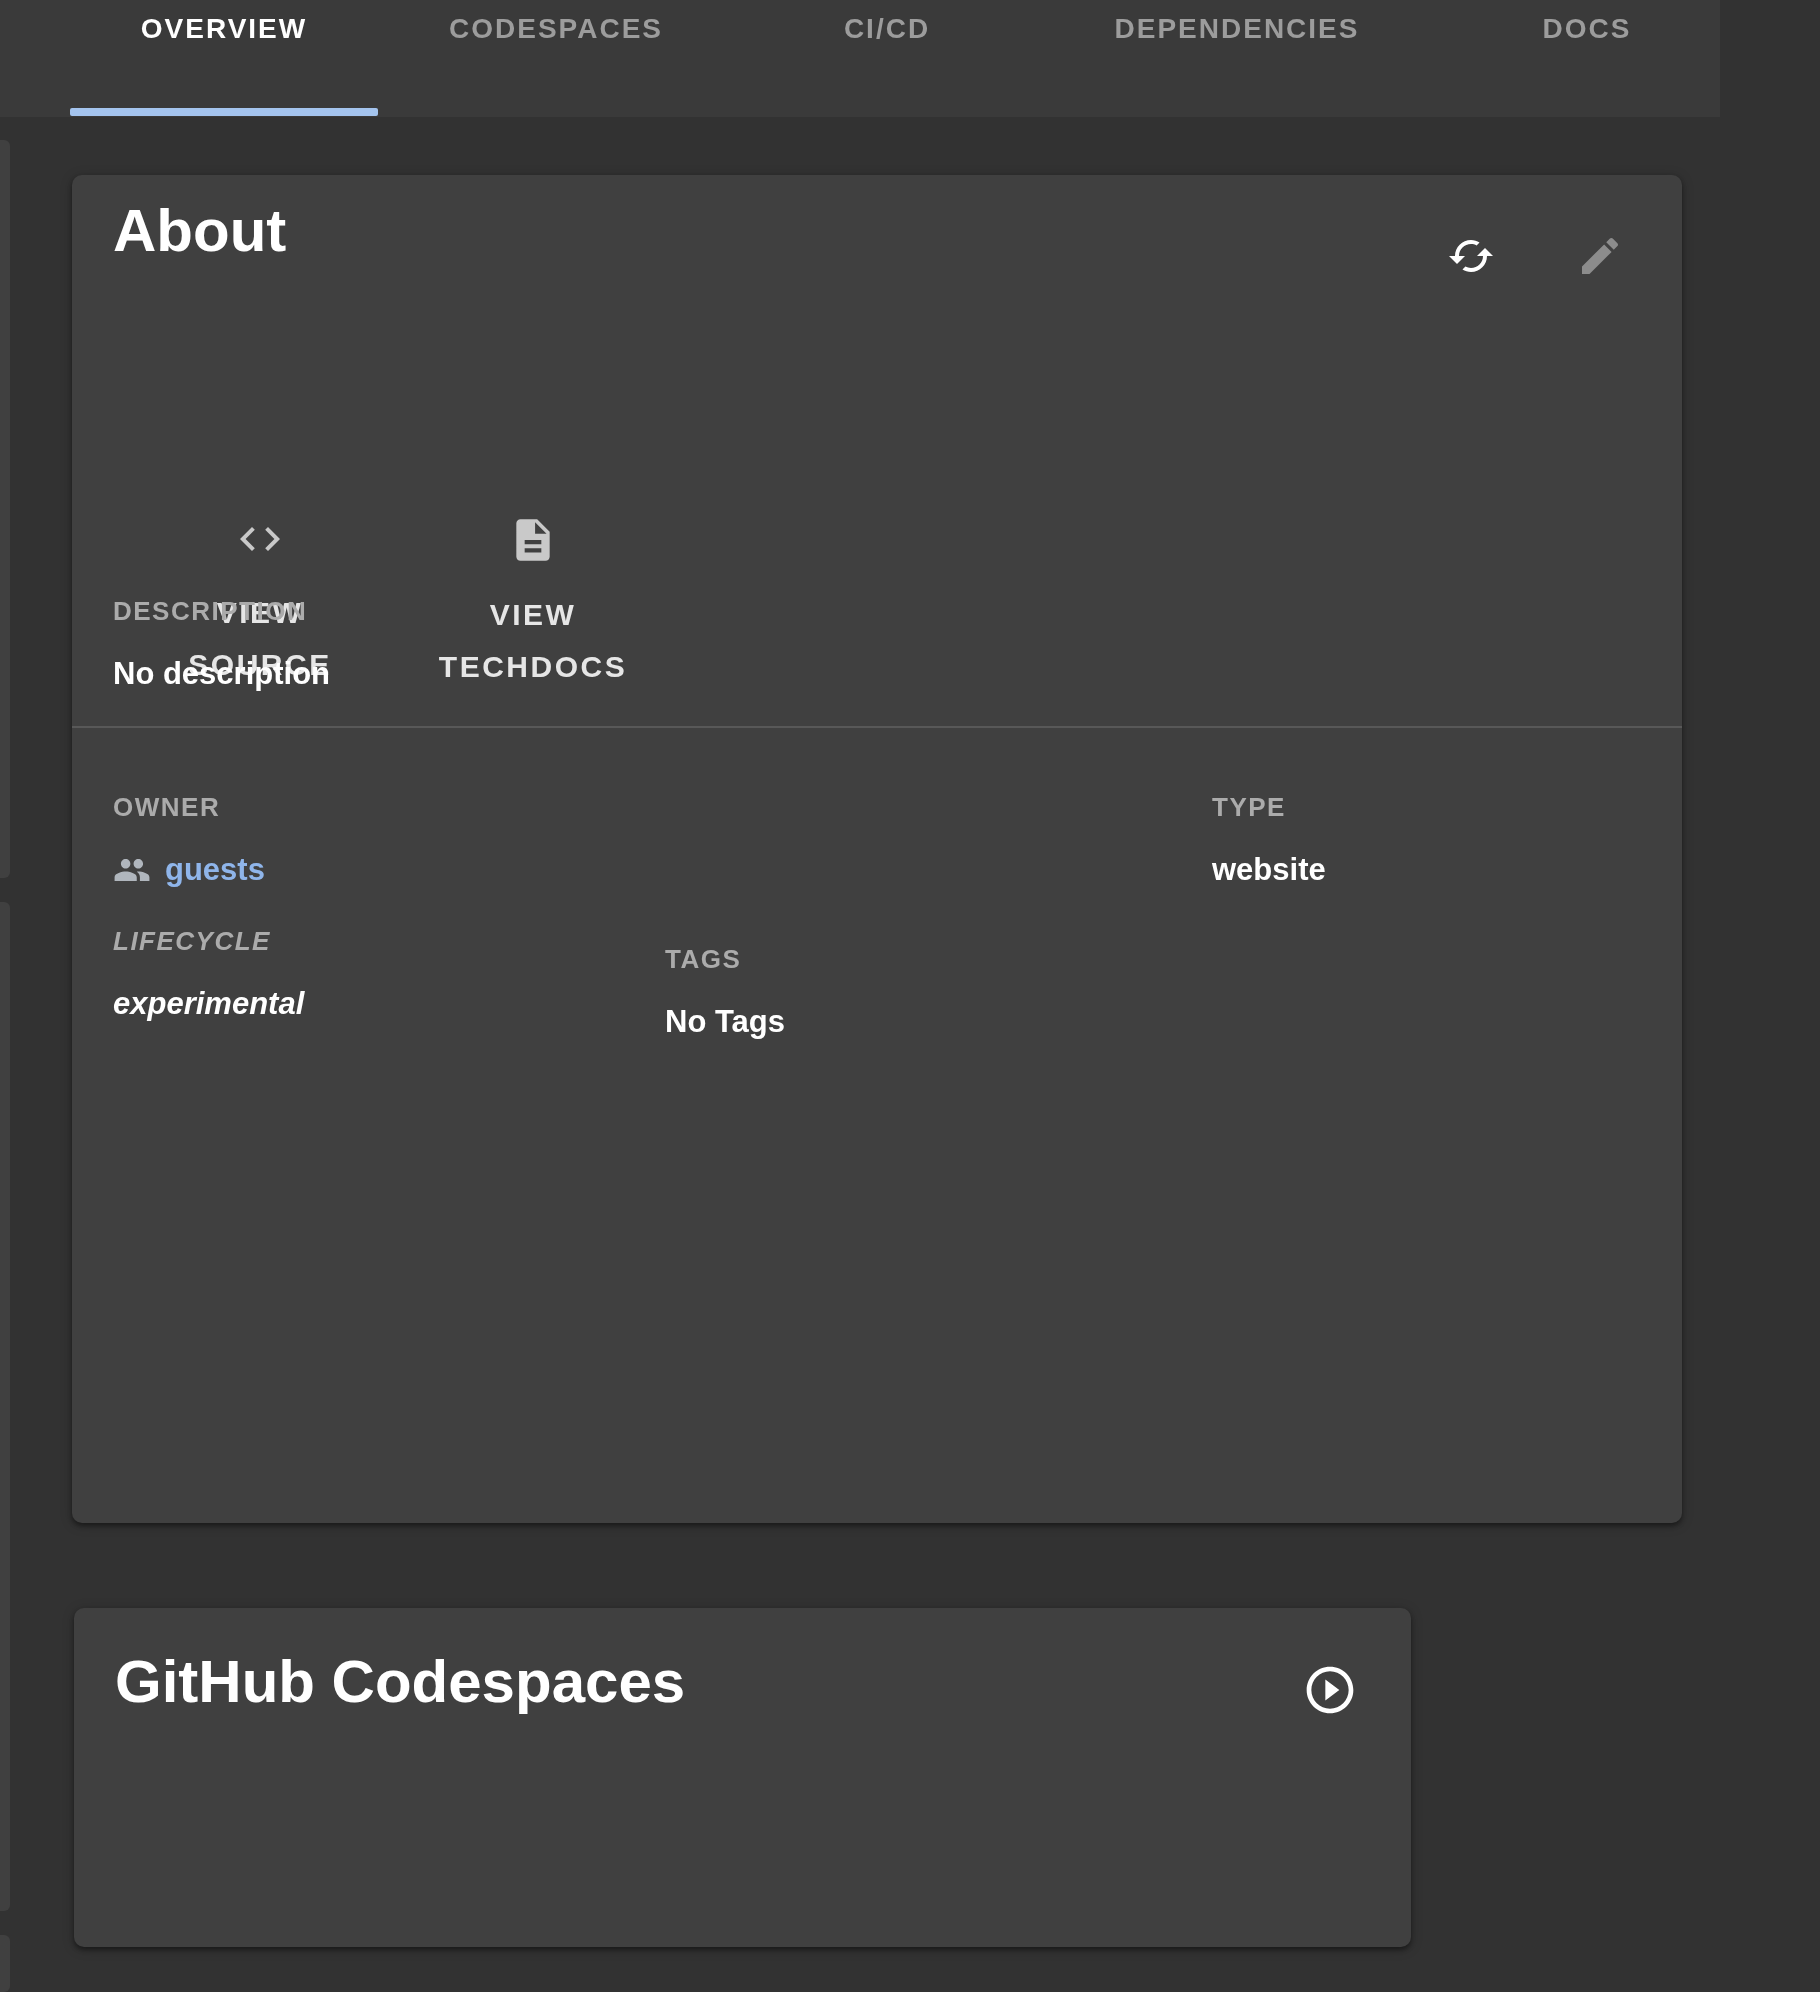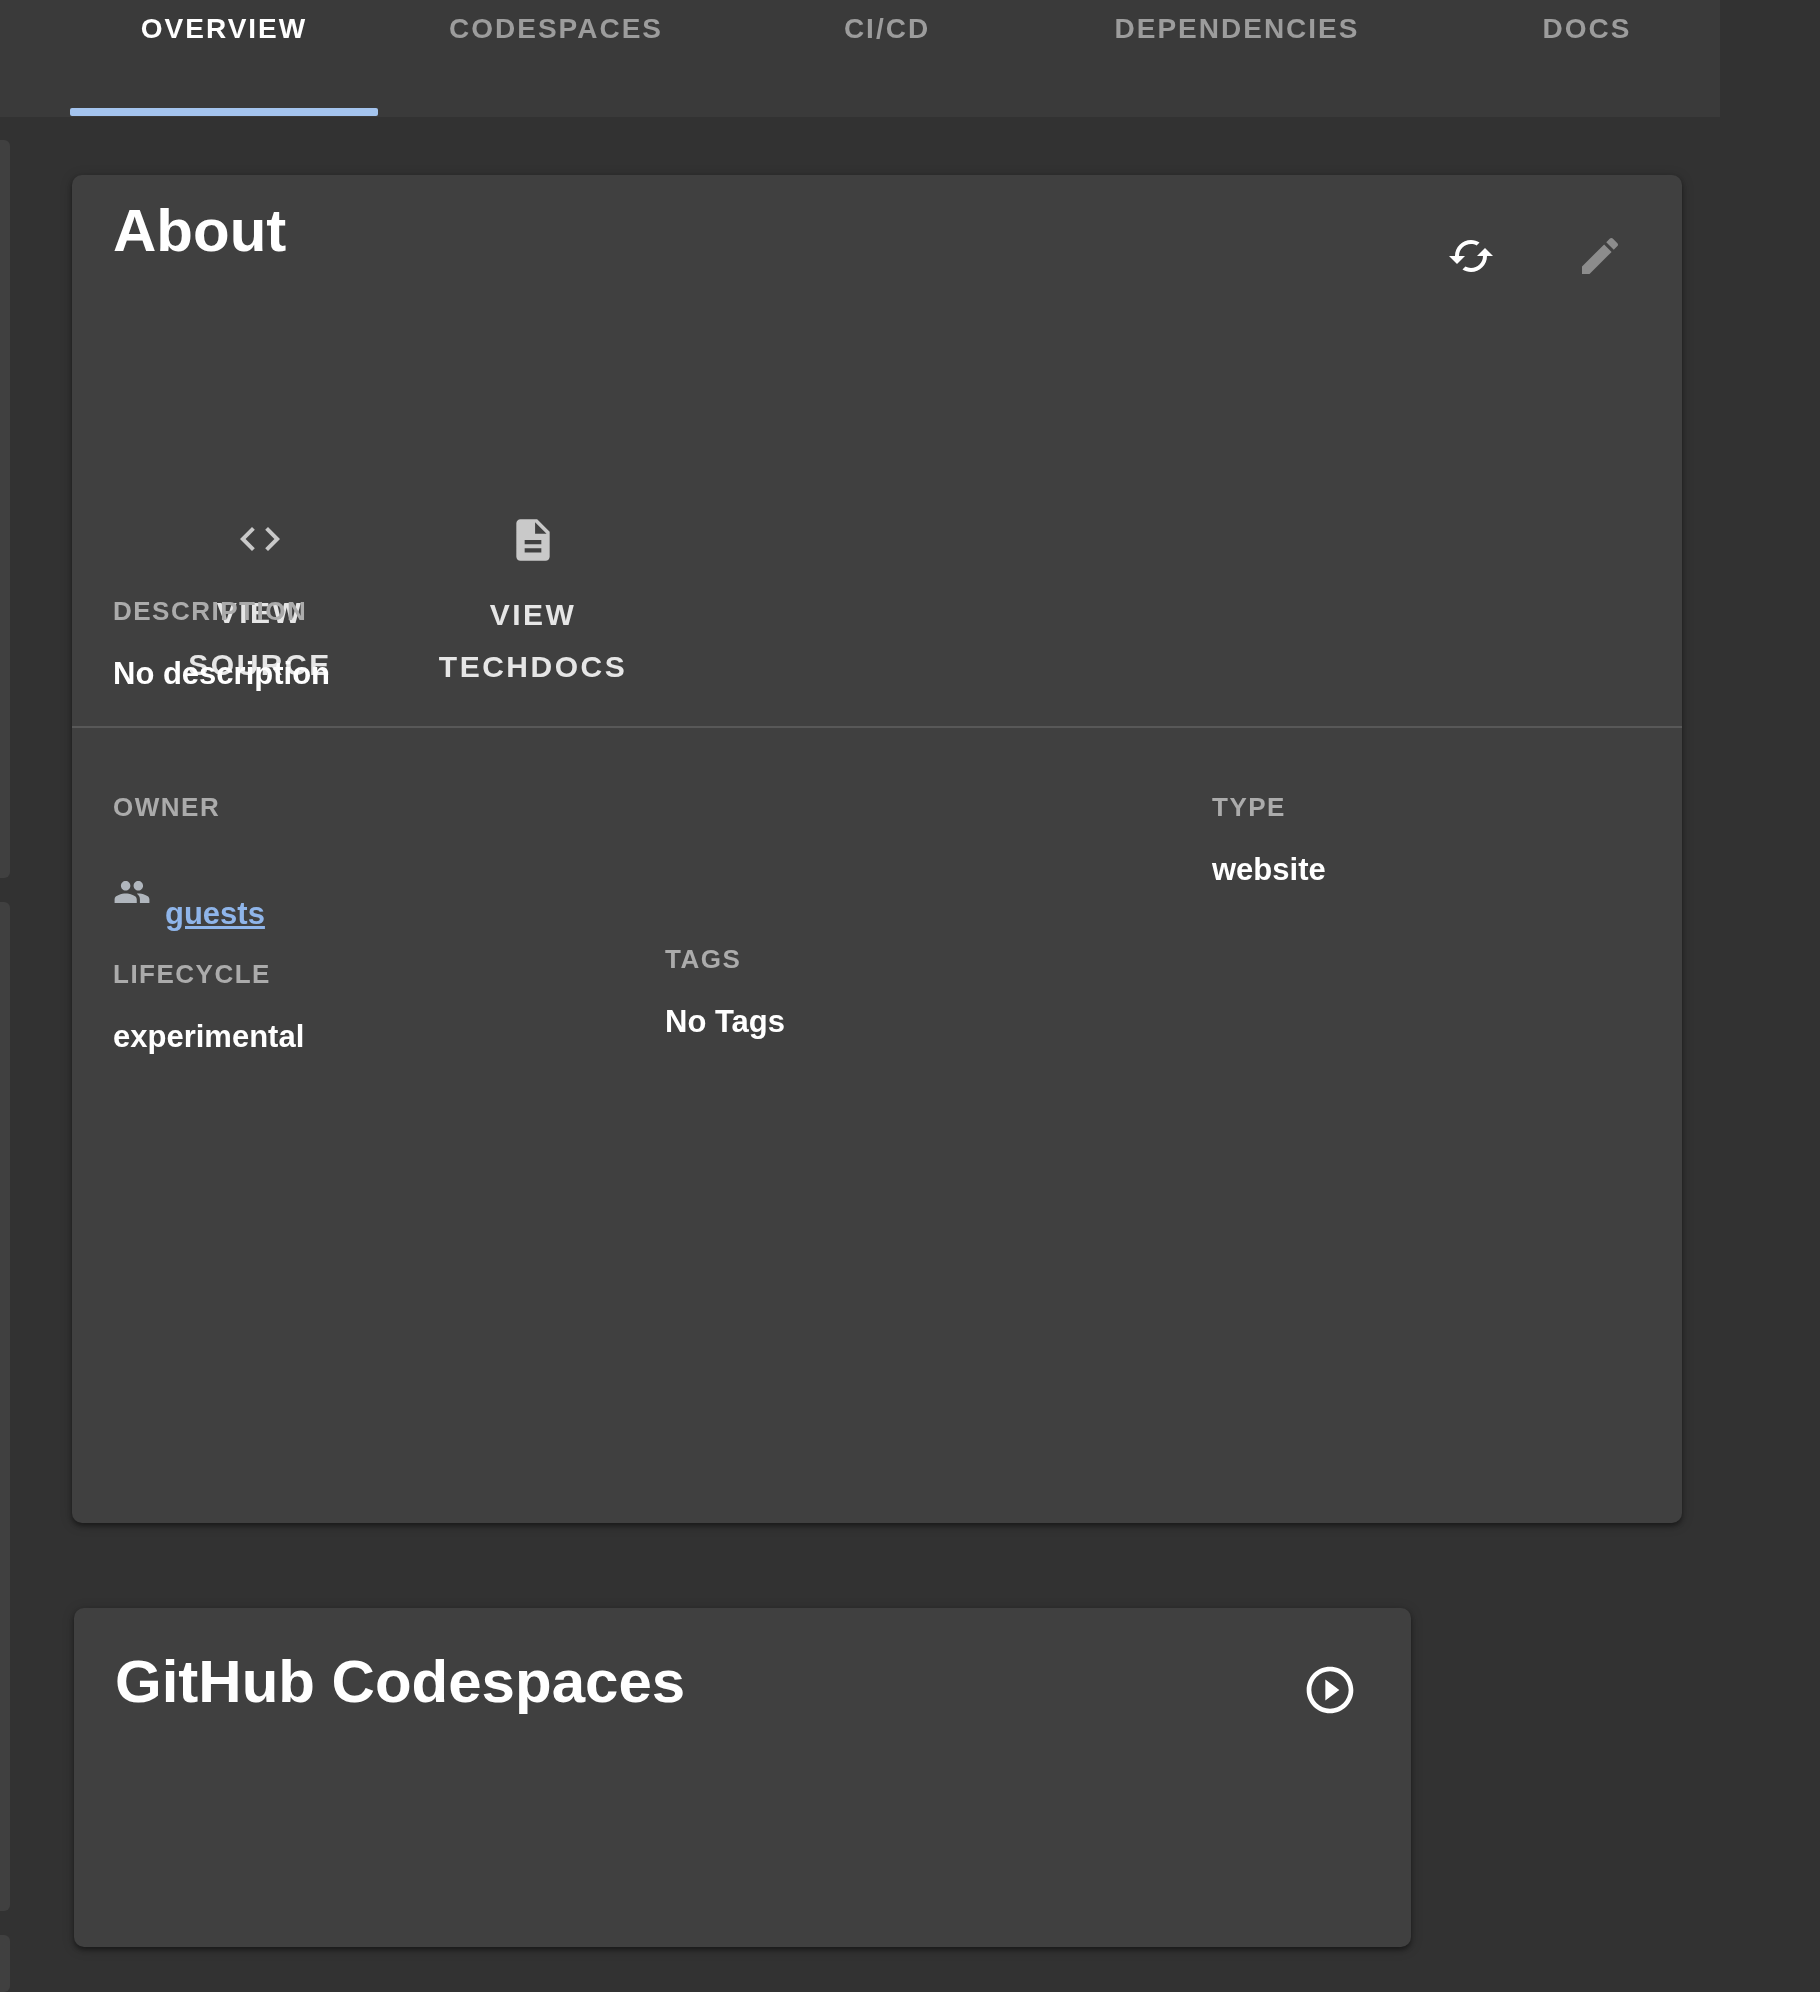--- a/index.html
+++ b/index.html
@@ -97,27 +97,27 @@
   .field { position:absolute; }
   .field-label {
     font-size:26px; font-weight:700; letter-spacing:1.5px;
     color: var(--label); text-transform:uppercase;
   }
   .field-value {
     margin-top:28px; font-size:31px; font-weight:700; color:var(--value);
     display:flex; align-items:center; gap:14px; line-height:1.2;
   }
   .field-value .icon { color:#b0b6bd; }
-  .field-value a { color: var(--link); text-decoration:underline; cursor:pointer;margin-top:44px; }
+  .field-value a { color: var(--link); cursor:pointer; }
 
   .f-description { left:41px;  top:421px; }
   .f-owner      { left:41px;   top:617px; }
   .f-system     { left:593px;  top:617px; }
   .f-type       { left:1140px; top:617px; }
-  .f-lifecycle  { left:41px;   top:784px; }
+  .f-lifecycle  { left:41px;   top:751px;font-style:italic; }
   .f-tags       { left:593px;  top:769px; }
 
   
   .cs-title {
     position:absolute; left:41px; top:44px;
     font-size:60px; font-weight:700; color:#ffffff; line-height:1;
   }
   .cs-subtitle {
     position:absolute; left:41px; top:140px;
     font-size:38px; font-weight:400; color:var(--subtitle); line-height:1.25;

